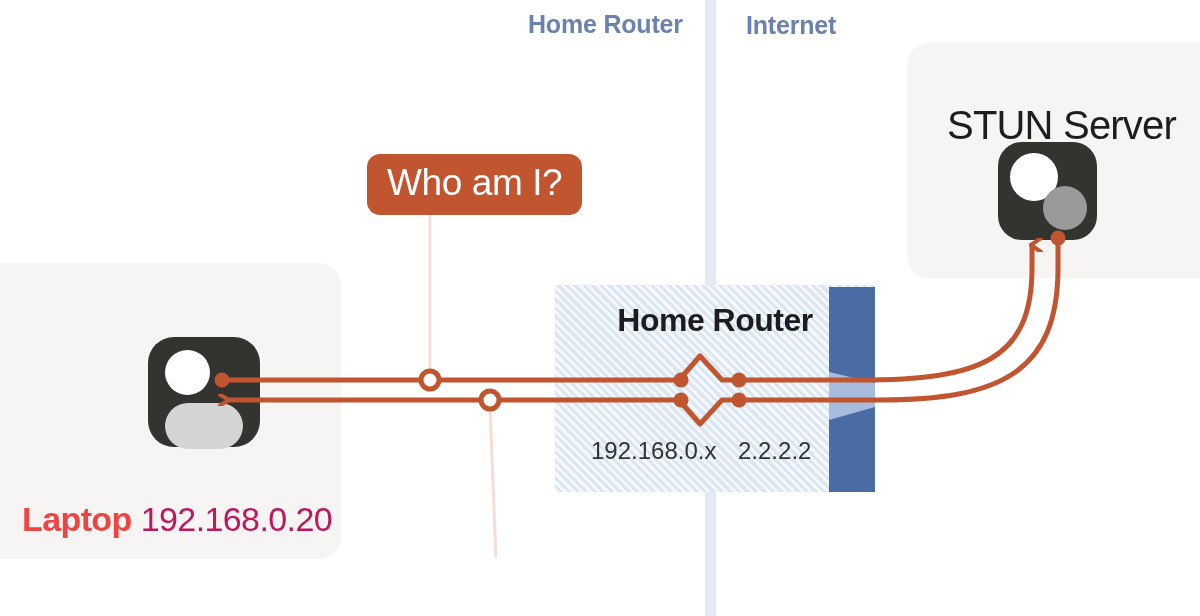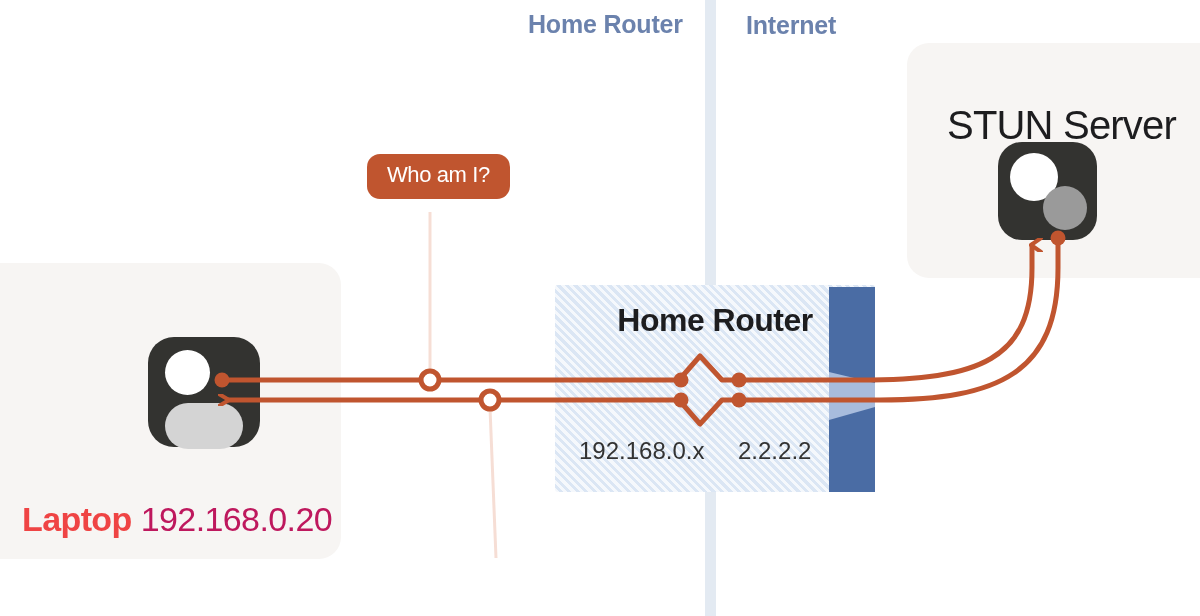--- a/index.html
+++ b/index.html
@@ -153,39 +153,39 @@
     color: #1d1d1f;
     letter-spacing: -0.5px;
   }
   .router-ip {
     position: absolute;
     top: 152px;
     font-size: 24px;
     color: #333333;
     white-space: nowrap;
   }
-  .router-ip.lan { left: 24px; }
+  .router-ip.lan { left: 36px; }
   .router-ip.wan { left: 183px; }
 
   
   #wires {
     position: absolute;
     left: 0; top: 0;
     width: 1200px;
     height: 616px;
     pointer-events: none;
   }
 
   
   .callout {
     position: absolute;
     background: #c0552f;
     color: #ffffff;
     border-radius: 13px;
-    font-size: 22px;
+    font-size: 37px;
     white-space: nowrap;
     letter-spacing: -0.4px;
     padding: 8px 20px 11px 20px;
   }
   .callout.who  { left: 367px; top: 154px; }
   .callout.answer { left: 385px; top: 557px; }
 </style>
 </head>
 <body>
 

